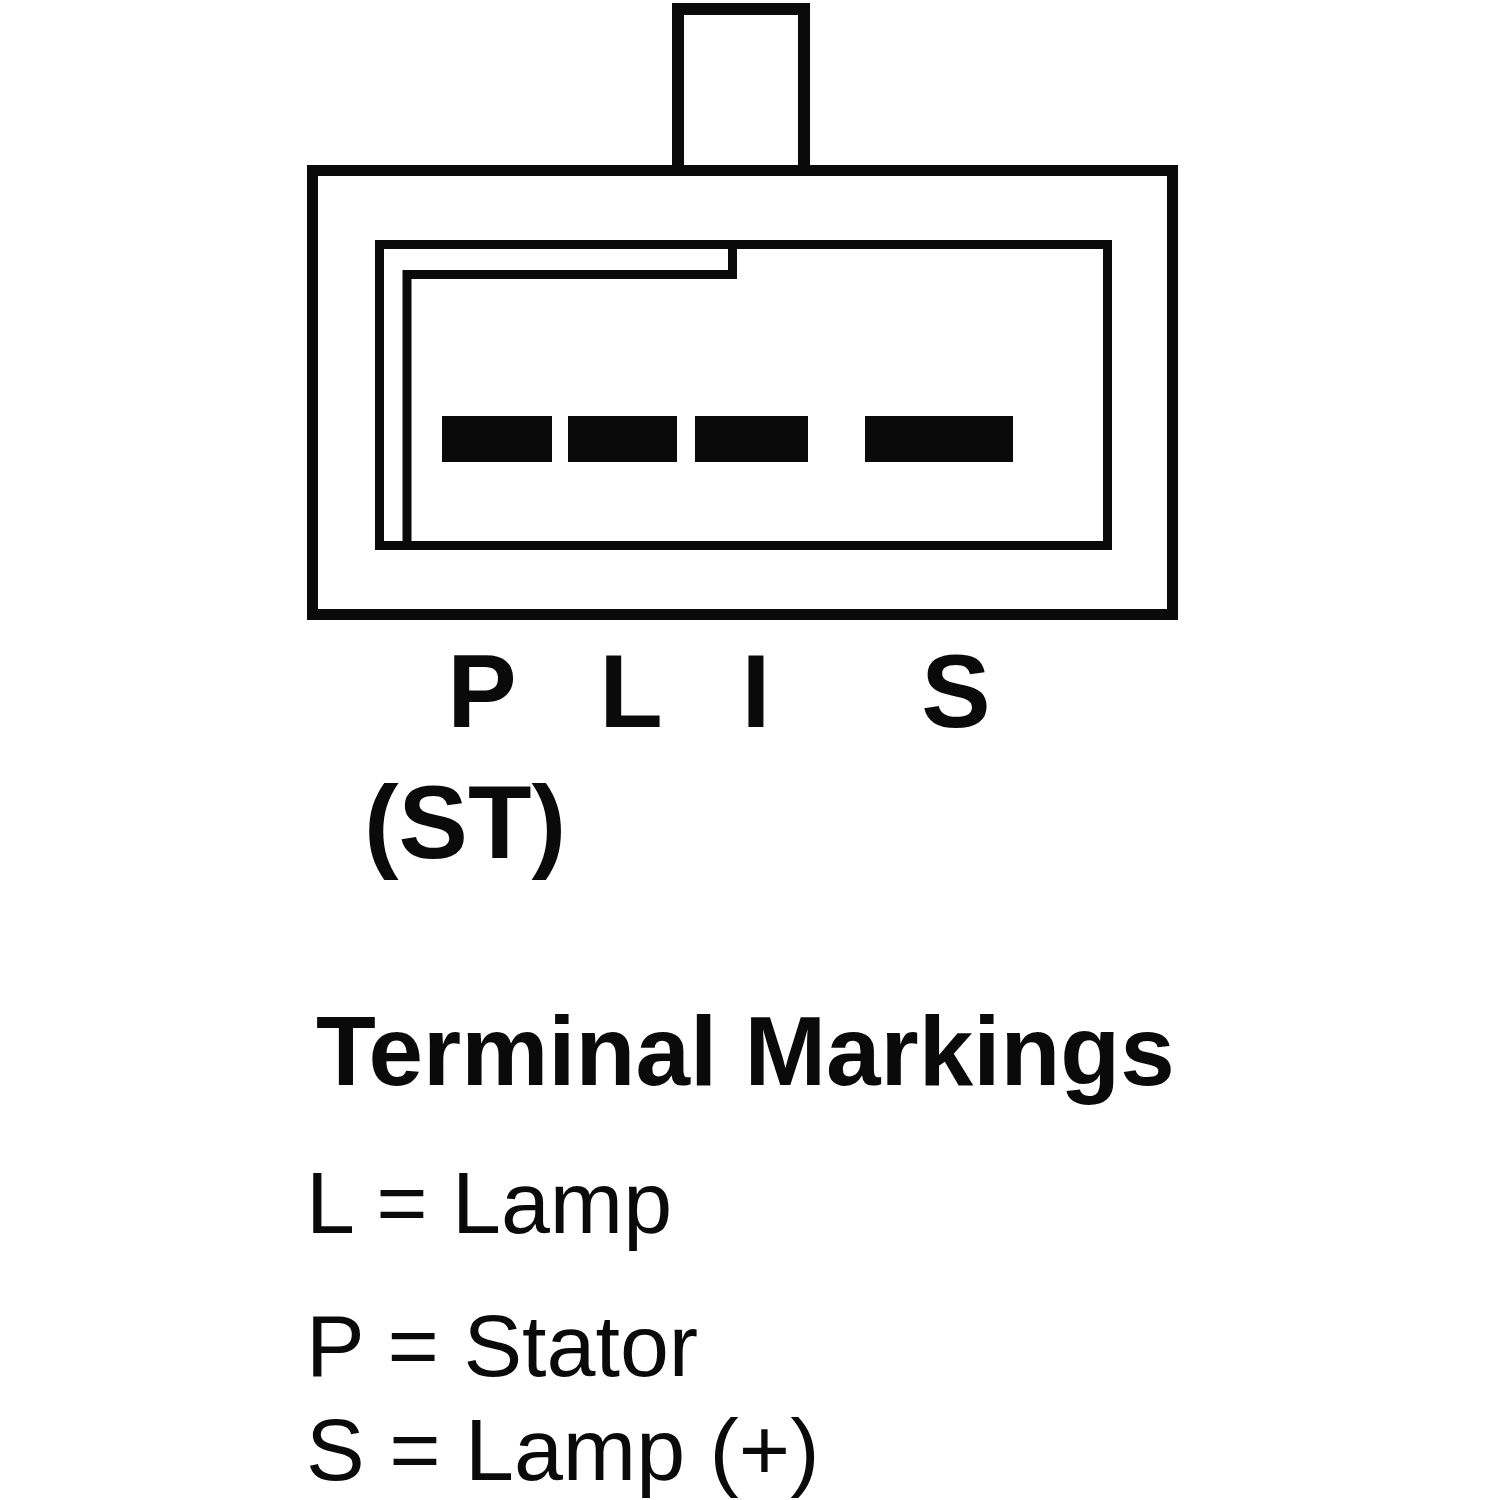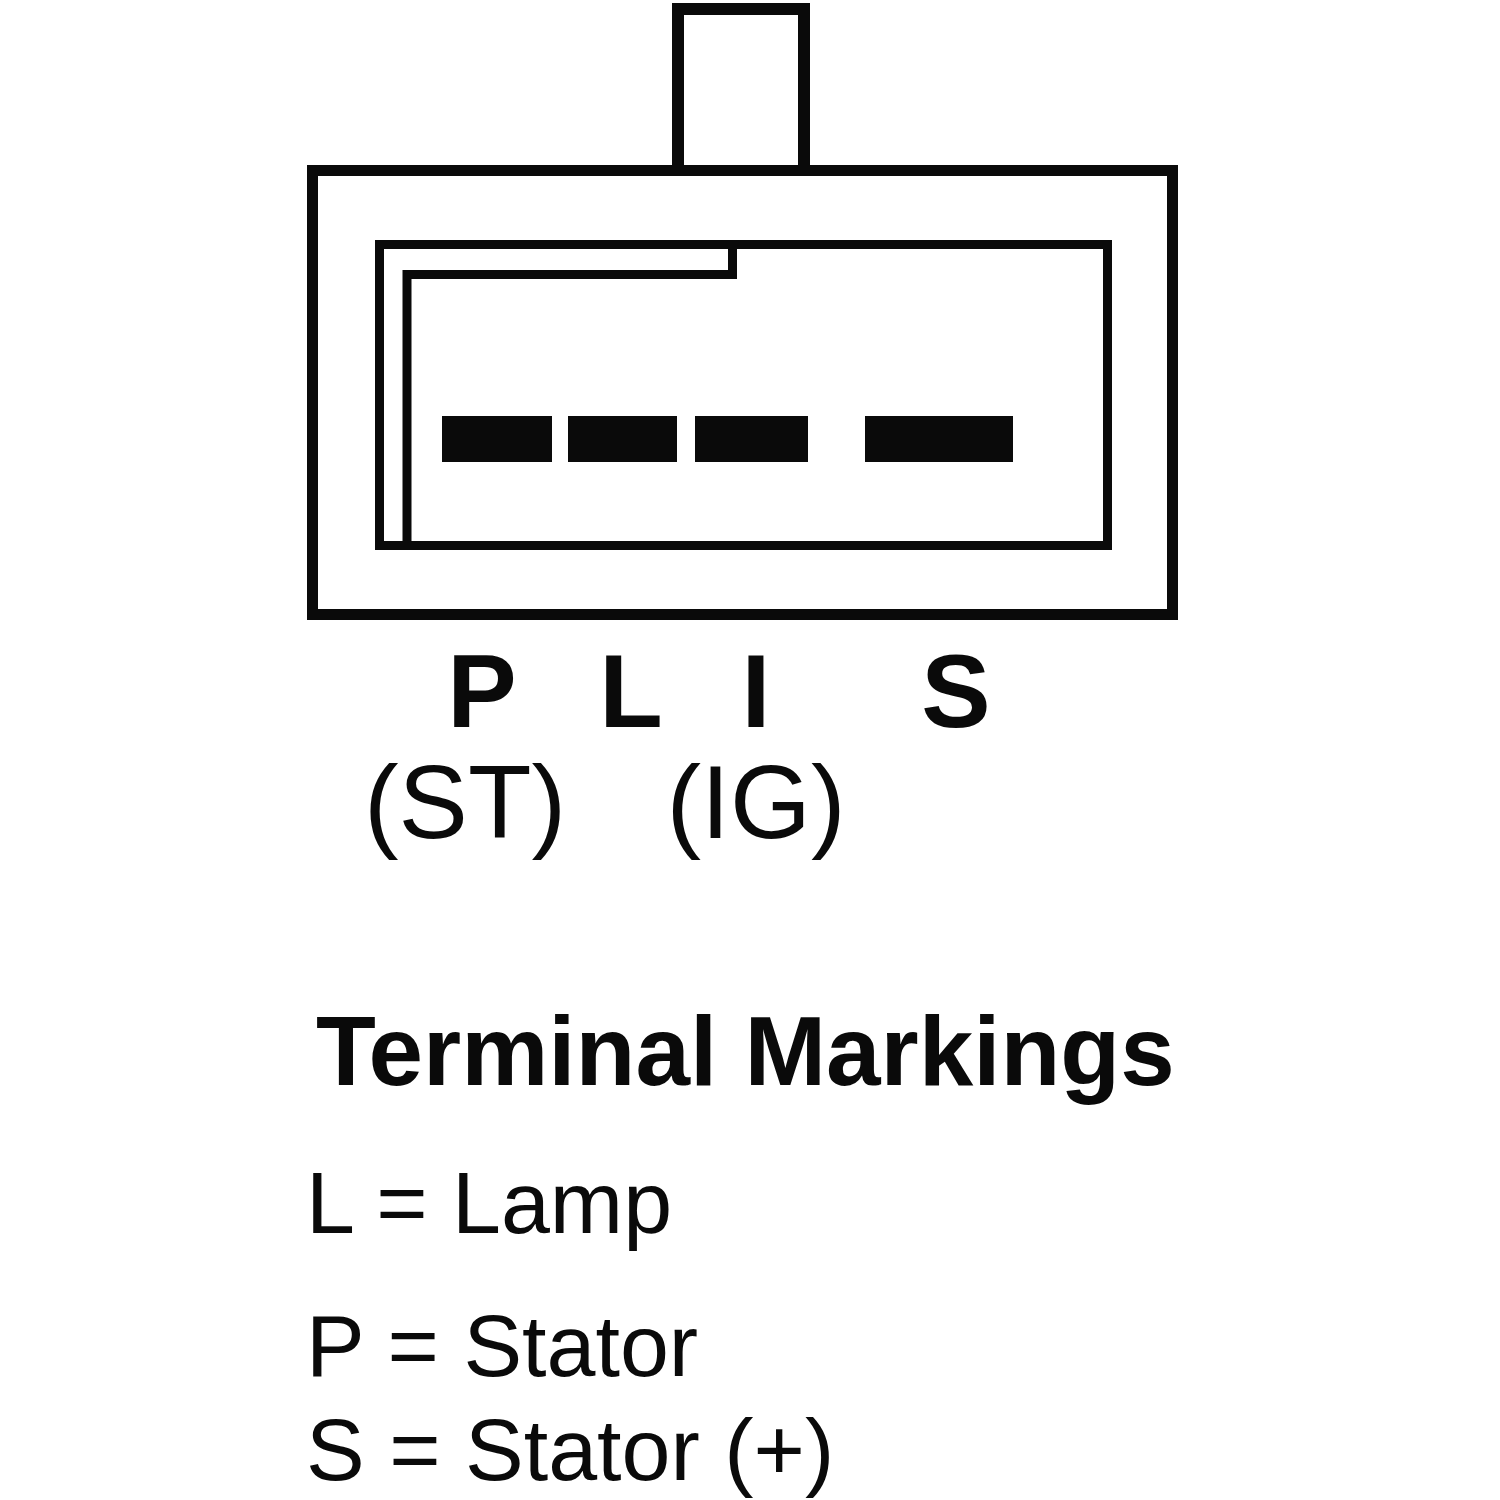--- a/index.html
+++ b/index.html
@@ -25,24 +25,24 @@
     position: absolute;
     top: 633px;
     transform: translateX(-50%);
     font-size: 104px;
     font-weight: bold;
     line-height: 1.117;
     white-space: nowrap;
   }
   .pin-sublabel {
     position: absolute;
-    top: 744px;
+    top: 764px;
     transform: translateX(-50%);
     font-size: 104px;
-    font-weight: normal;
+    font-weight: bold;
     line-height: 1.117;
     white-space: nowrap;
   }
   .legend-title {
     position: absolute;
     left: 300px;
     top: 981px;
     margin: 16px;
     font-size: 98px;
     font-weight: bold;
@@ -80,21 +80,20 @@
       <rect x="865" y="416" width="148" height="46" fill="#0a0a0a"></rect>
     </g>
   </svg>
 
   <div class="pin-label" style="left:482px">P</div>
   <div class="pin-label" style="left:631px">L</div>
   <div class="pin-label" style="left:756px">I</div>
   <div class="pin-label" style="left:956px">S</div>
 
   <div class="pin-sublabel" style="left:465px">(ST)</div>
-  <div class="pin-sublabel" style="left:756px">(IG)</div>
 
   <h1 class="legend-title">Terminal Markings</h1>
 
   <div class="legend-line" style="top:1154px">L = Lamp</div>
   <div class="legend-line" style="top:1297px">P = Stator</div>
-  <div class="legend-line" style="top:1401px">S = Stator (+)</div>
+  <div class="legend-line" style="top:1401px">S = Lamp (+)</div>
 
 </div>
 
 </body></html>

